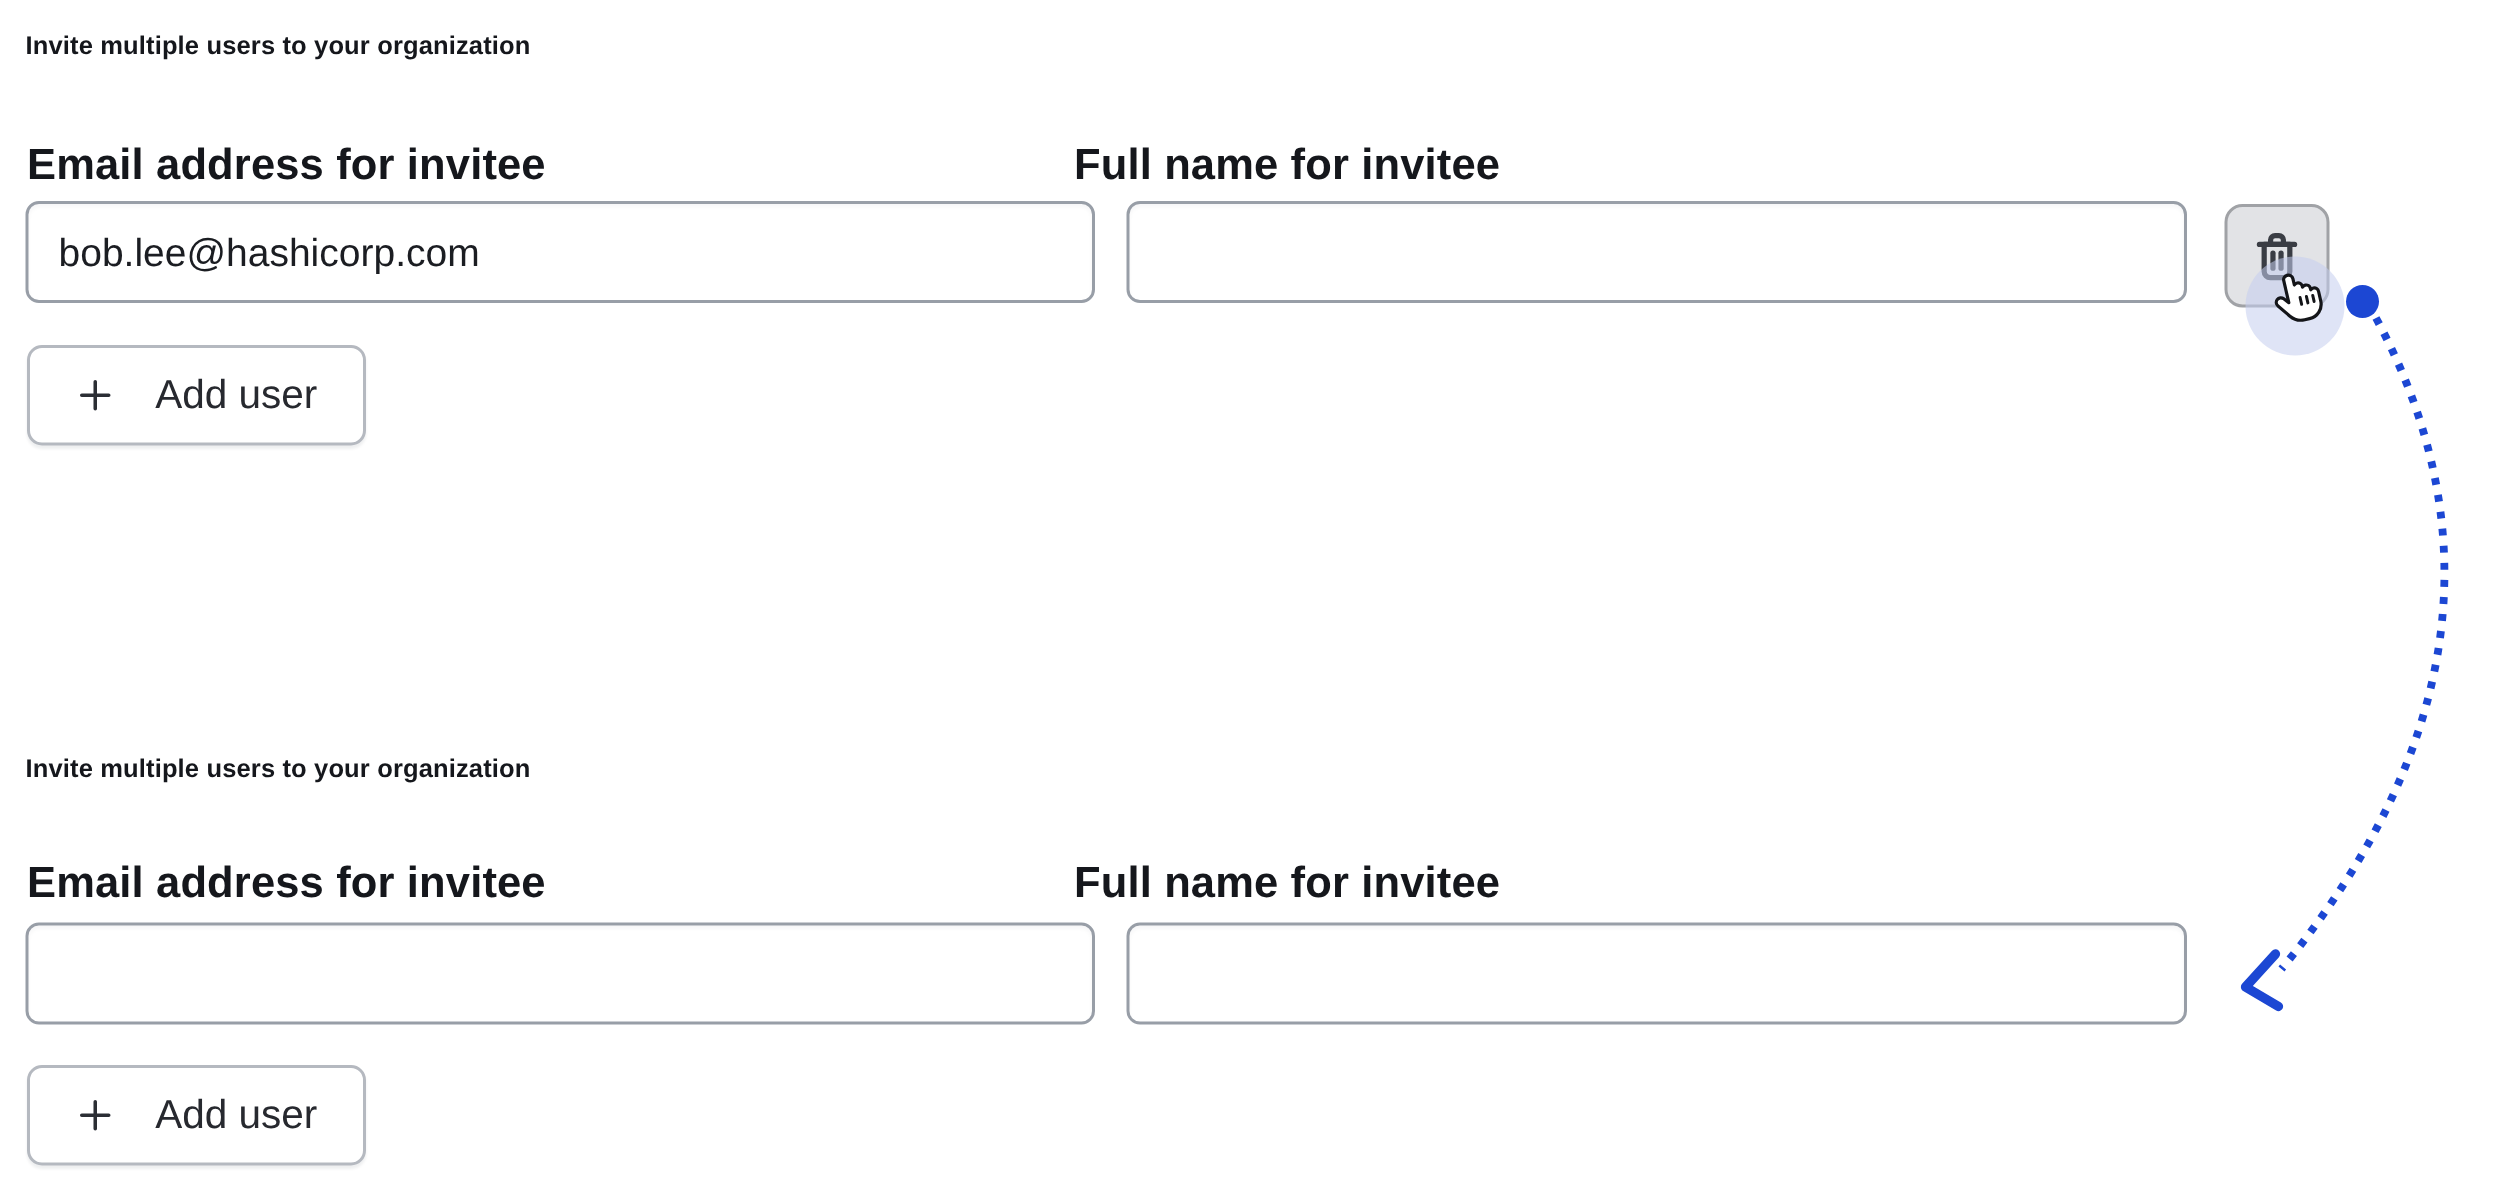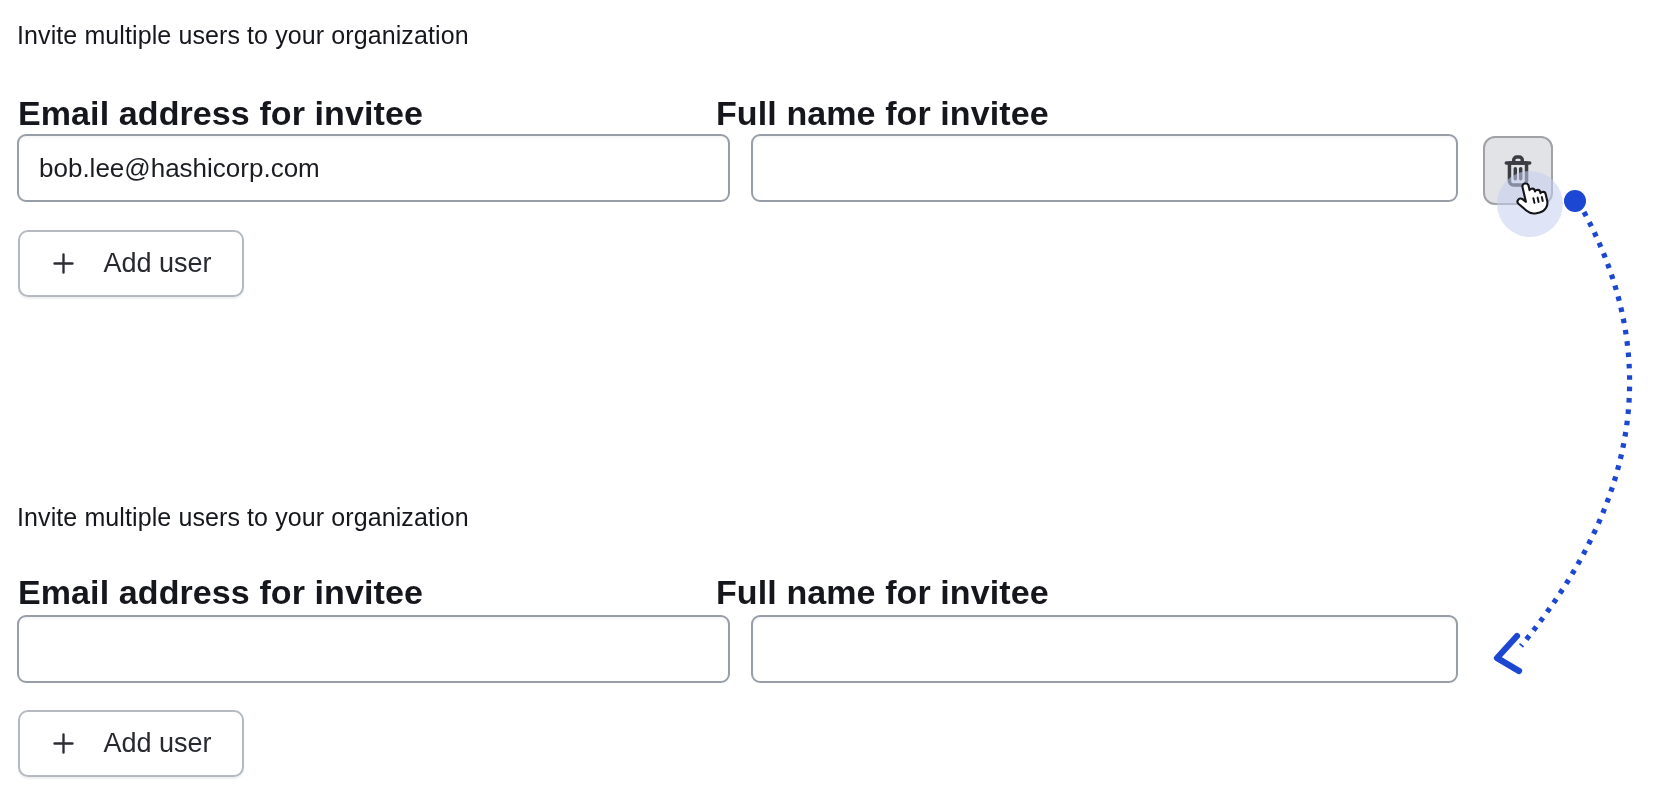--- a/index.html
+++ b/index.html
@@ -6,26 +6,26 @@
   body{
     position:relative;
     width:1672px;height:800px;
     overflow:hidden;
     font-family:"Liberation Sans", sans-serif;
     color:#191b20;
   }
   .section{position:absolute;left:0;width:1672px;}
   .heading{
     position:absolute;left:17px;
-    font-size:25px;font-weight:400;letter-spacing:.1px;color:#15171c;
+    font-size:17px;font-weight:700;letter-spacing:.1px;color:#15171c;
     white-space:nowrap;
   }
   .field-label{
     position:absolute;
-    font-size:34px;font-weight:700;letter-spacing:.1px;color:#15171c;
+    font-size:29px;font-weight:700;letter-spacing:.1px;color:#15171c;
     white-space:nowrap;
   }
   .email-label{left:18px;}
   .name-label{left:716px;}
   .text-input{
     position:absolute;top:134px;height:68px;
     box-sizing:border-box;
     border:2px solid #989ea7;border-radius:9px;
     background:#ffffff;
     padding:16px 20px;

